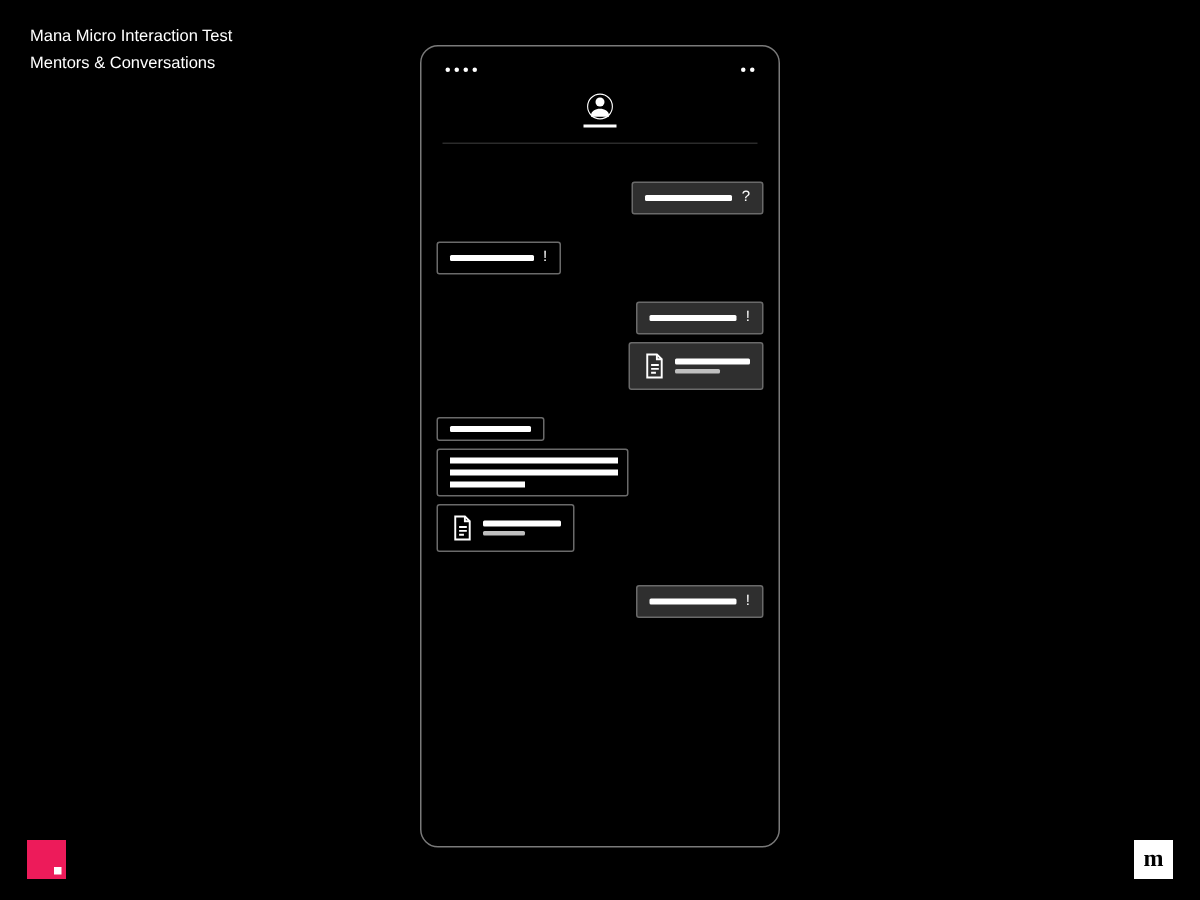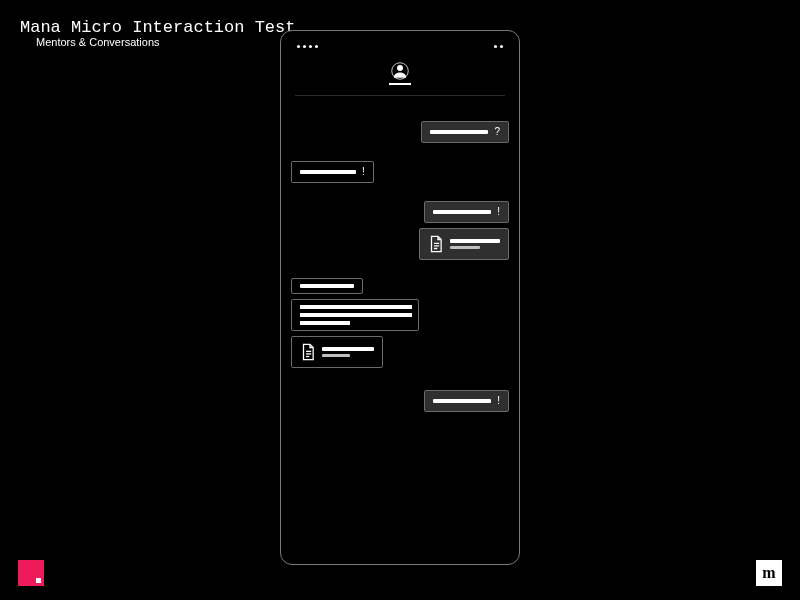--- a/index.html
+++ b/index.html
@@ -9,28 +9,27 @@
     background: #000;
     font-family: -apple-system, BlinkMacSystemFont, "Segoe UI", Arial, sans-serif;
     position: relative;
     overflow: hidden;
     color: #fff;
   }
   .header-title {
     position: absolute;
     top: 18px;
     left: 20px;
-    font-size: 17px;
-    color: #fff;
-    font-family: Liberation Mono, monospace;
+    font-size: 11px;
+    color: #fff;
   }
   .header-subtitle {
     position: absolute;
     top: 36px;
-    left: 36px;
+    left: 20px;
     font-size: 11px;
     color: #fff;
   }
   .phone-frame {
     position: absolute;
     left: 280px;
     top: 30px;
     width: 240px;
     height: 535px;
     border: 1px solid #7a7a7a;

